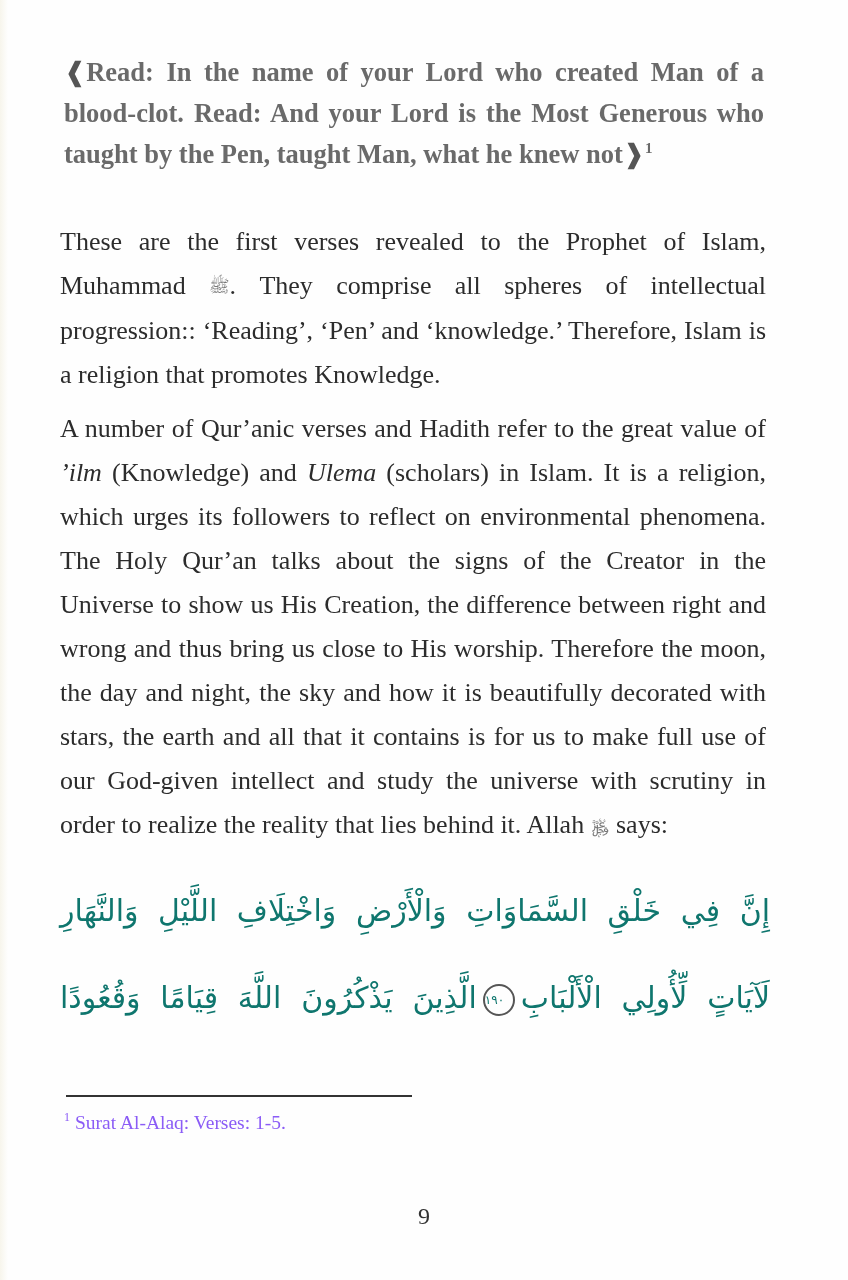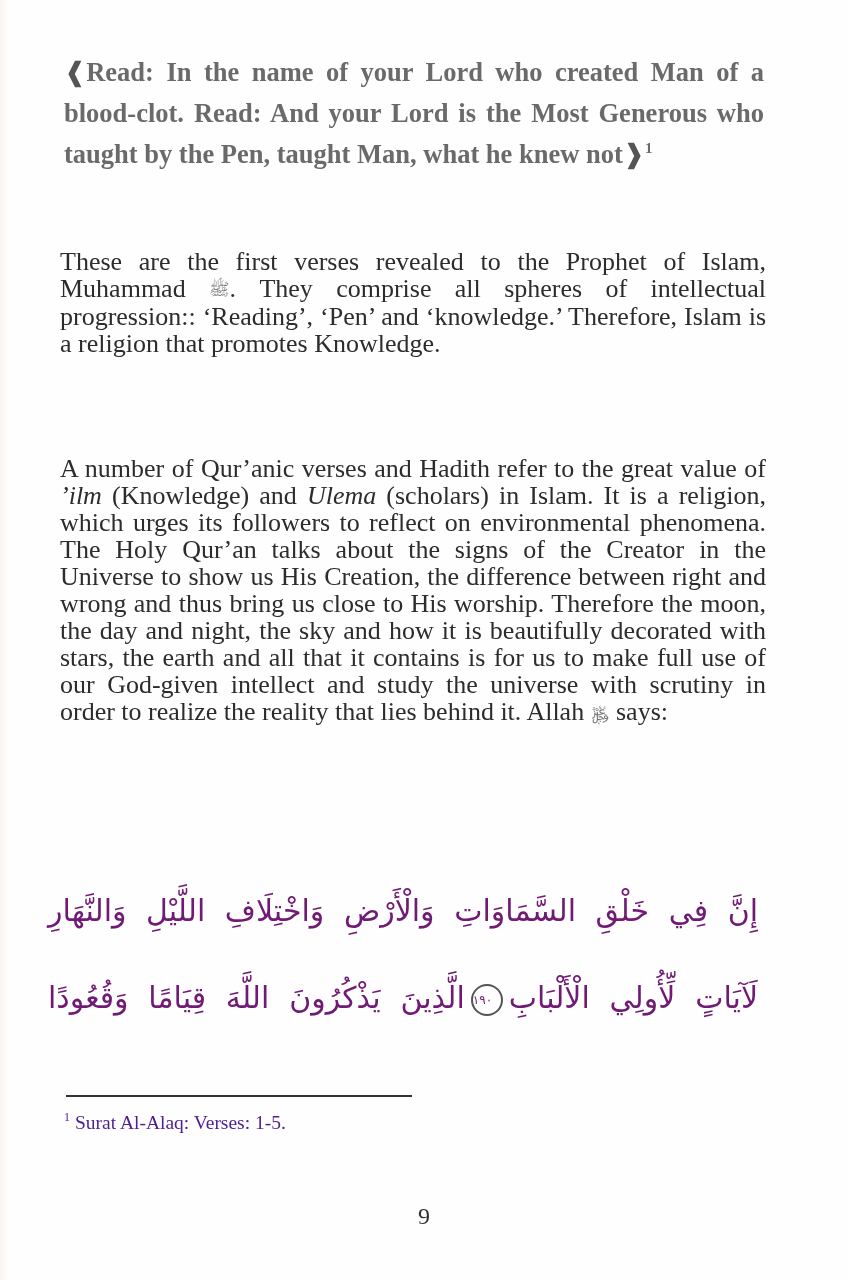--- a/index.html
+++ b/index.html
@@ -10,39 +10,39 @@
   .edge { position:absolute; left:0; top:0; width:8px; height:1280px; background:linear-gradient(to right,#f7f5ec,#fefefe); }
   .quote {
     position:absolute; left:64px; top:52px; width:700px;
     font-weight:bold; font-size:26.5px; line-height:41px; color:#6a6a6a;
     text-align:justify; text-align-last:left;
   }
   .quote .orn { font-weight:normal; color:#555; }
   .quote sup { font-size:15px; line-height:0; vertical-align:super; }
   .para {
     position:absolute; left:60px; width:706px;
-    font-size:26px; line-height:27px; text-align:justify; color:#2c2c2c;margin-top:28px;
+    font-size:26px; line-height:44px; text-align:justify; color:#2c2c2c;
   }
   .p1 { top:220px; }
-  .p2 { top:427px; }
+  .p2 { top:407px; }
   .honor { font-size:17px; color:#777; vertical-align:2px; }
   .arabic {
-    position:absolute; left:48px; width:710px; direction:rtl;
-    font-family:"DejaVu Sans", sans-serif; font-size:30px; color:#701a75;
+    position:absolute; left:60px; width:710px; direction:rtl;
+    font-family:"DejaVu Sans", sans-serif; font-size:30px; color:#0f766e;
     text-align:justify; text-align-last:justify; white-space:nowrap;
   }
   .ar1 { top:893px; }
   .ar2 { top:980px; }
   .ayah-mark {
     display:inline-block; width:28px; height:28px; border:2px solid #555; border-radius:50%;
     font-size:12px; line-height:28px; text-align:center; direction:ltr; vertical-align:middle;
     font-family:"DejaVu Sans", sans-serif; margin:0 6px;
   }
   .fn-rule { position:absolute; left:66px; top:1095px; width:346px; height:2px; background:#333; }
-  .footnote { position:absolute; left:64px; top:1110px; font-size:19.5px; color:#4c1d95; }
+  .footnote { position:absolute; left:64px; top:1110px; font-size:19.5px; color:#8b5cf6; }
   .footnote sup { font-size:12px; vertical-align:super; margin-right:5px; }
   .pagenum { position:absolute; left:0; width:848px; top:1203px; text-align:center; font-size:24px; color:#333; }
 </style>
 </head>
 <body>
 
 <div class="edge"></div>
 
 <div class="quote">
   <span class="orn">❰</span><span>Read: In the name of your Lord who created Man of a blood-clot. Read: And your Lord is the Most Generous who taught by the Pen, taught Man, what he knew not</span><span class="orn">❱</span><sup>1</sup>

